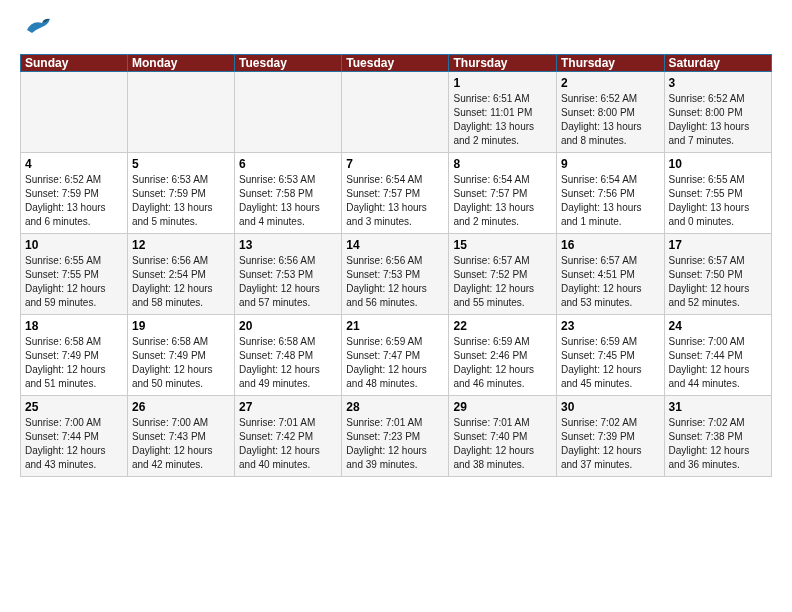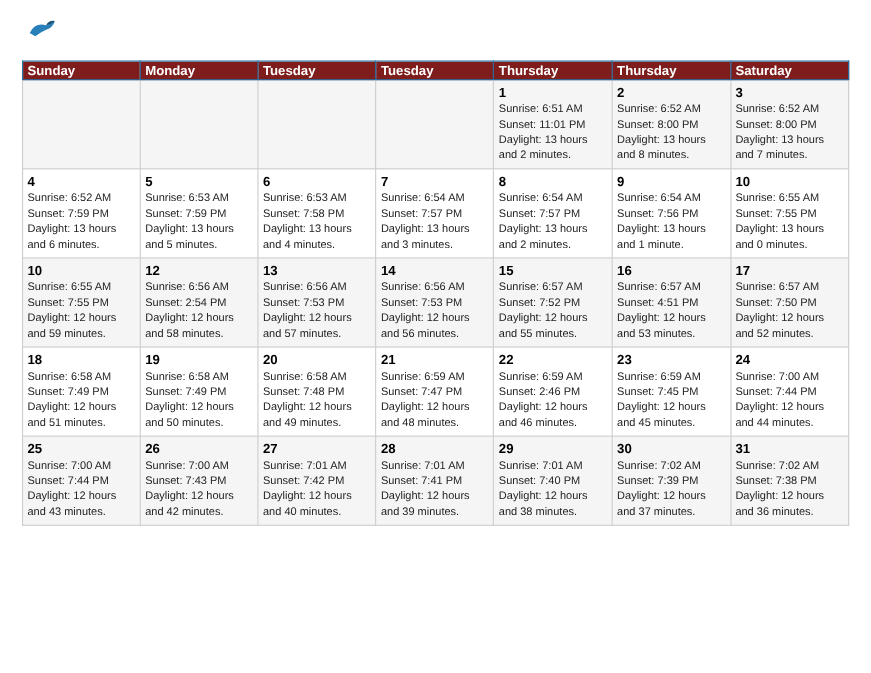--- a/index.html
+++ b/index.html
@@ -290,21 +290,21 @@
         </td>
         <td>
           <span class="day-number">27</span>
           <div class="day-info">Sunrise: 7:01 AM</div>
           <div class="day-info">Sunset: 7:42 PM</div>
           <div class="day-info">Daylight: 12 hours and 40 minutes.</div>
         </td>
         <td>
           <span class="day-number">28</span>
           <div class="day-info">Sunrise: 7:01 AM</div>
-          <div class="day-info">Sunset: 7:41 PM</div>
+          <div class="day-info">Sunset: 7:23 PM</div>
           <div class="day-info">Daylight: 12 hours and 39 minutes.</div>
         </td>
         <td>
           <span class="day-number">29</span>
           <div class="day-info">Sunrise: 7:01 AM</div>
           <div class="day-info">Sunset: 7:40 PM</div>
           <div class="day-info">Daylight: 12 hours and 38 minutes.</div>
         </td>
         <td>
           <span class="day-number">30</span>

